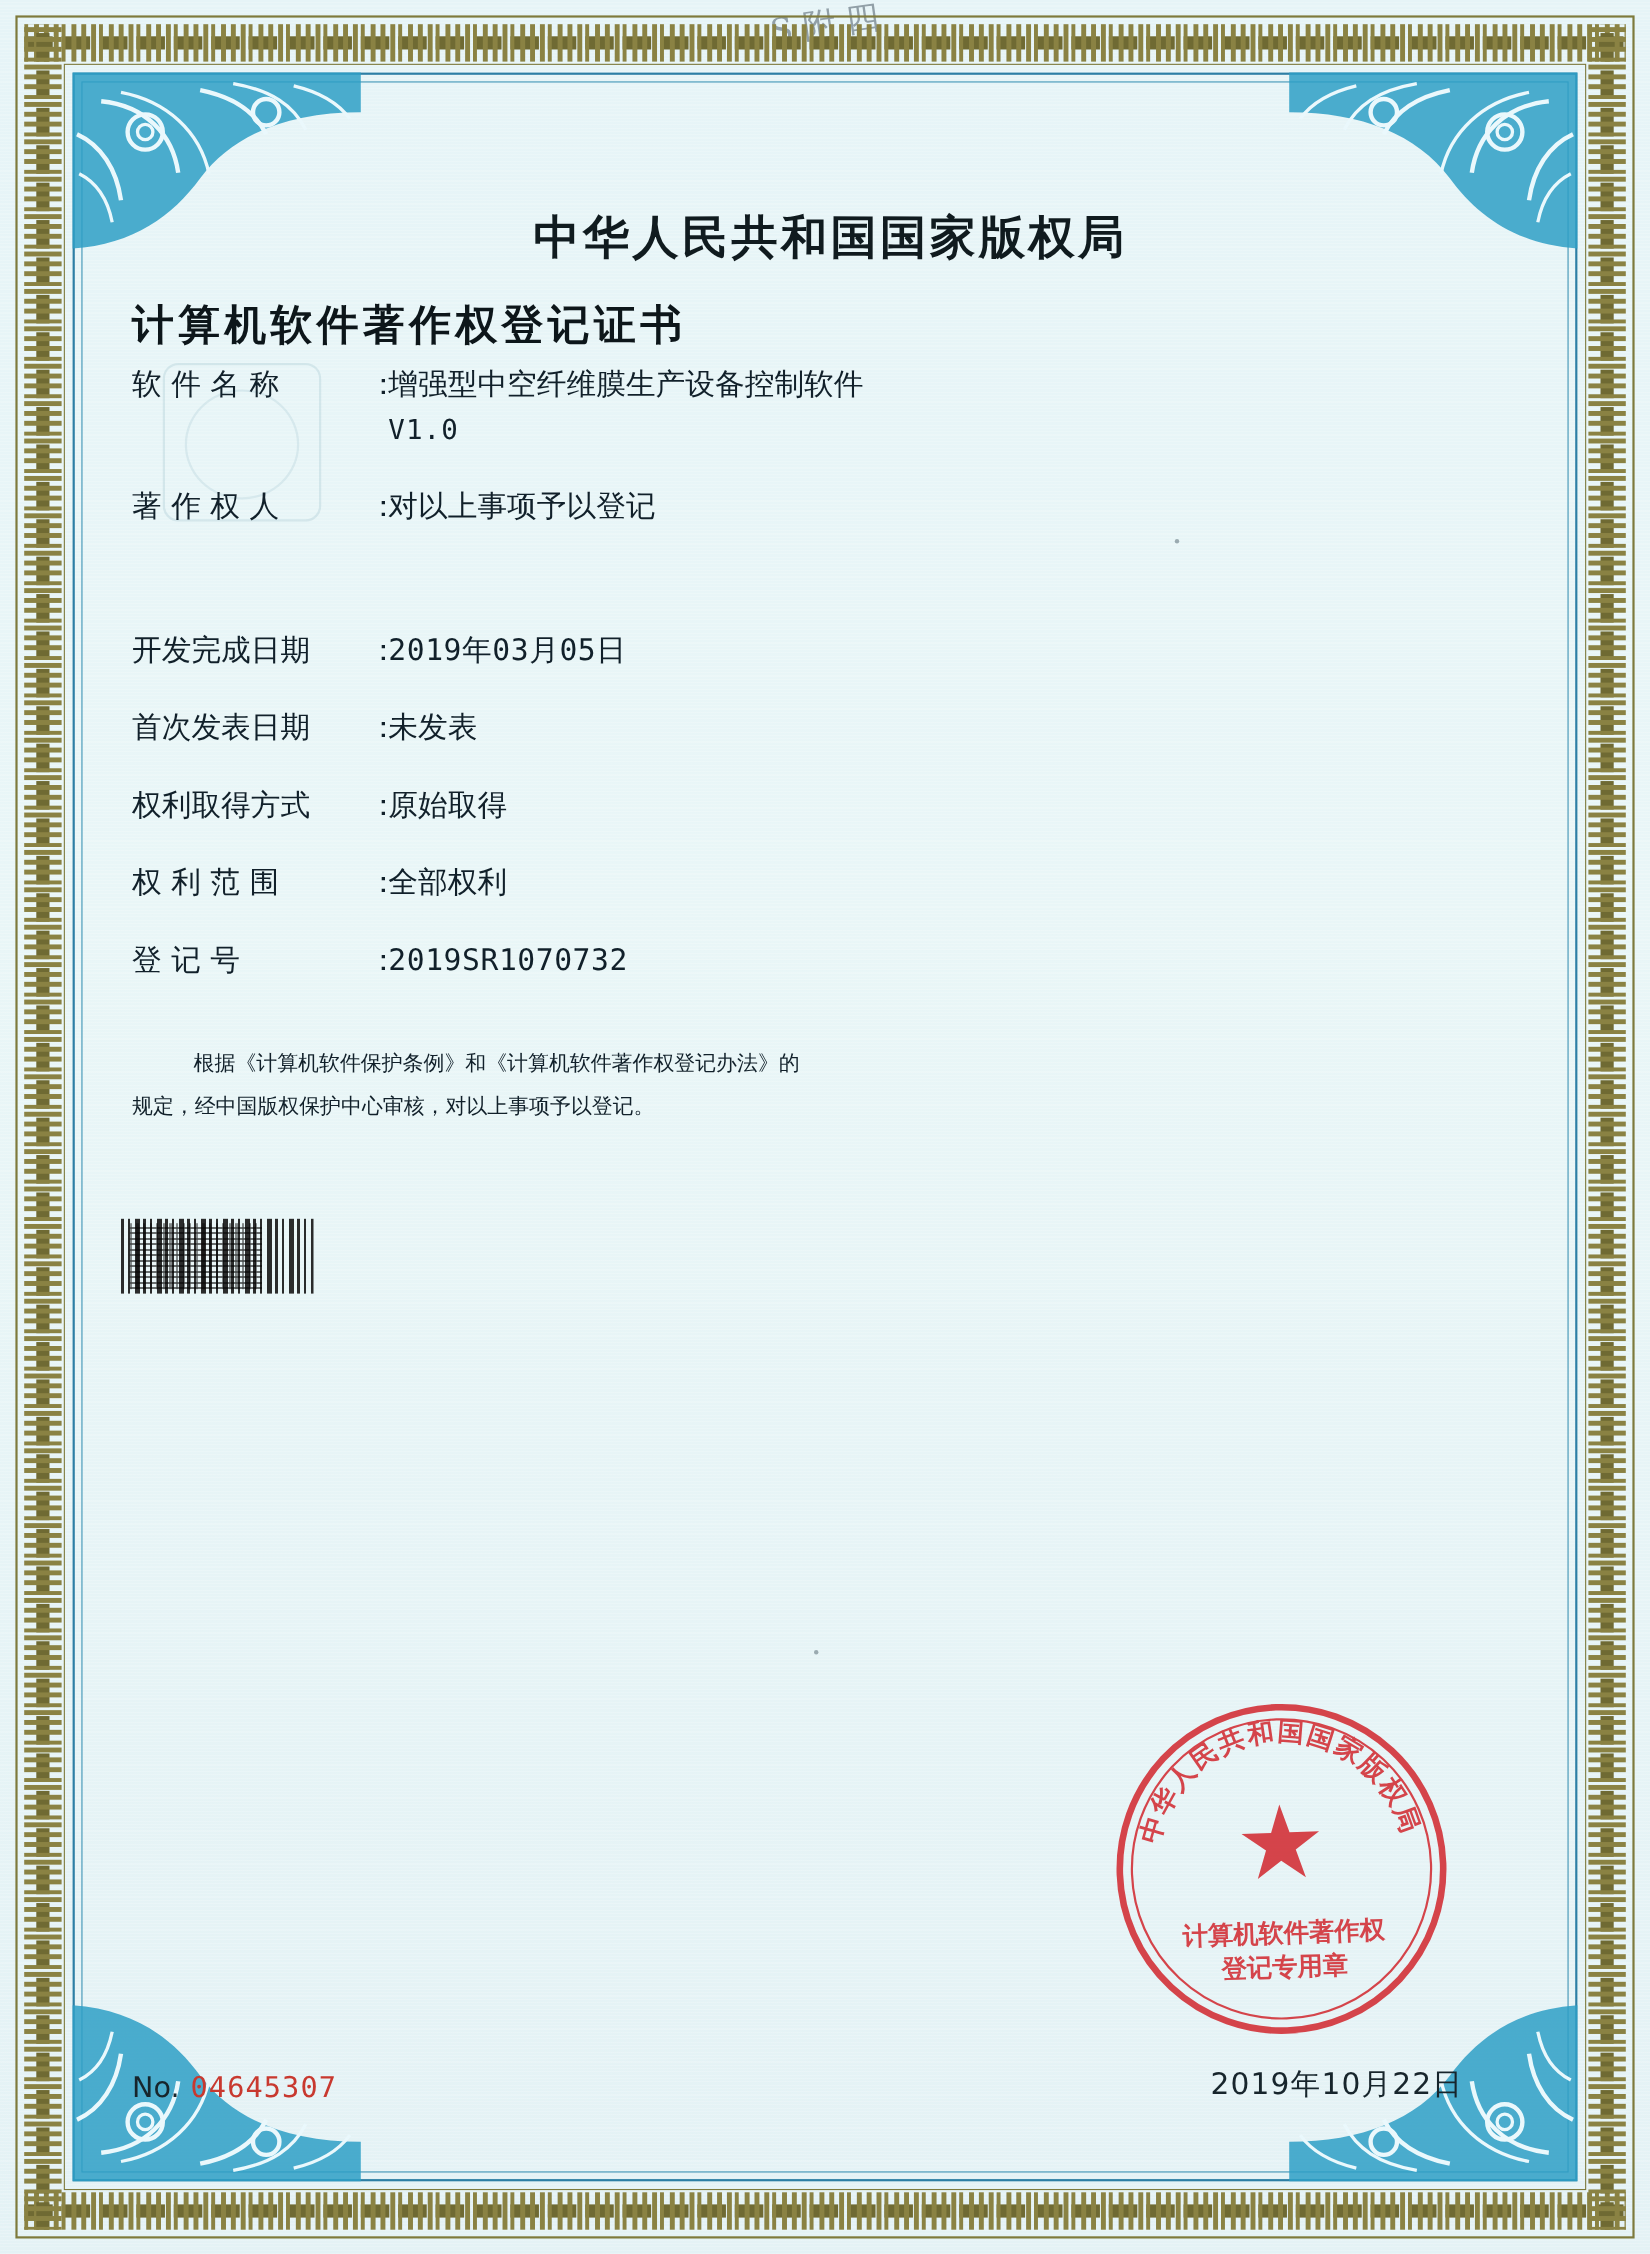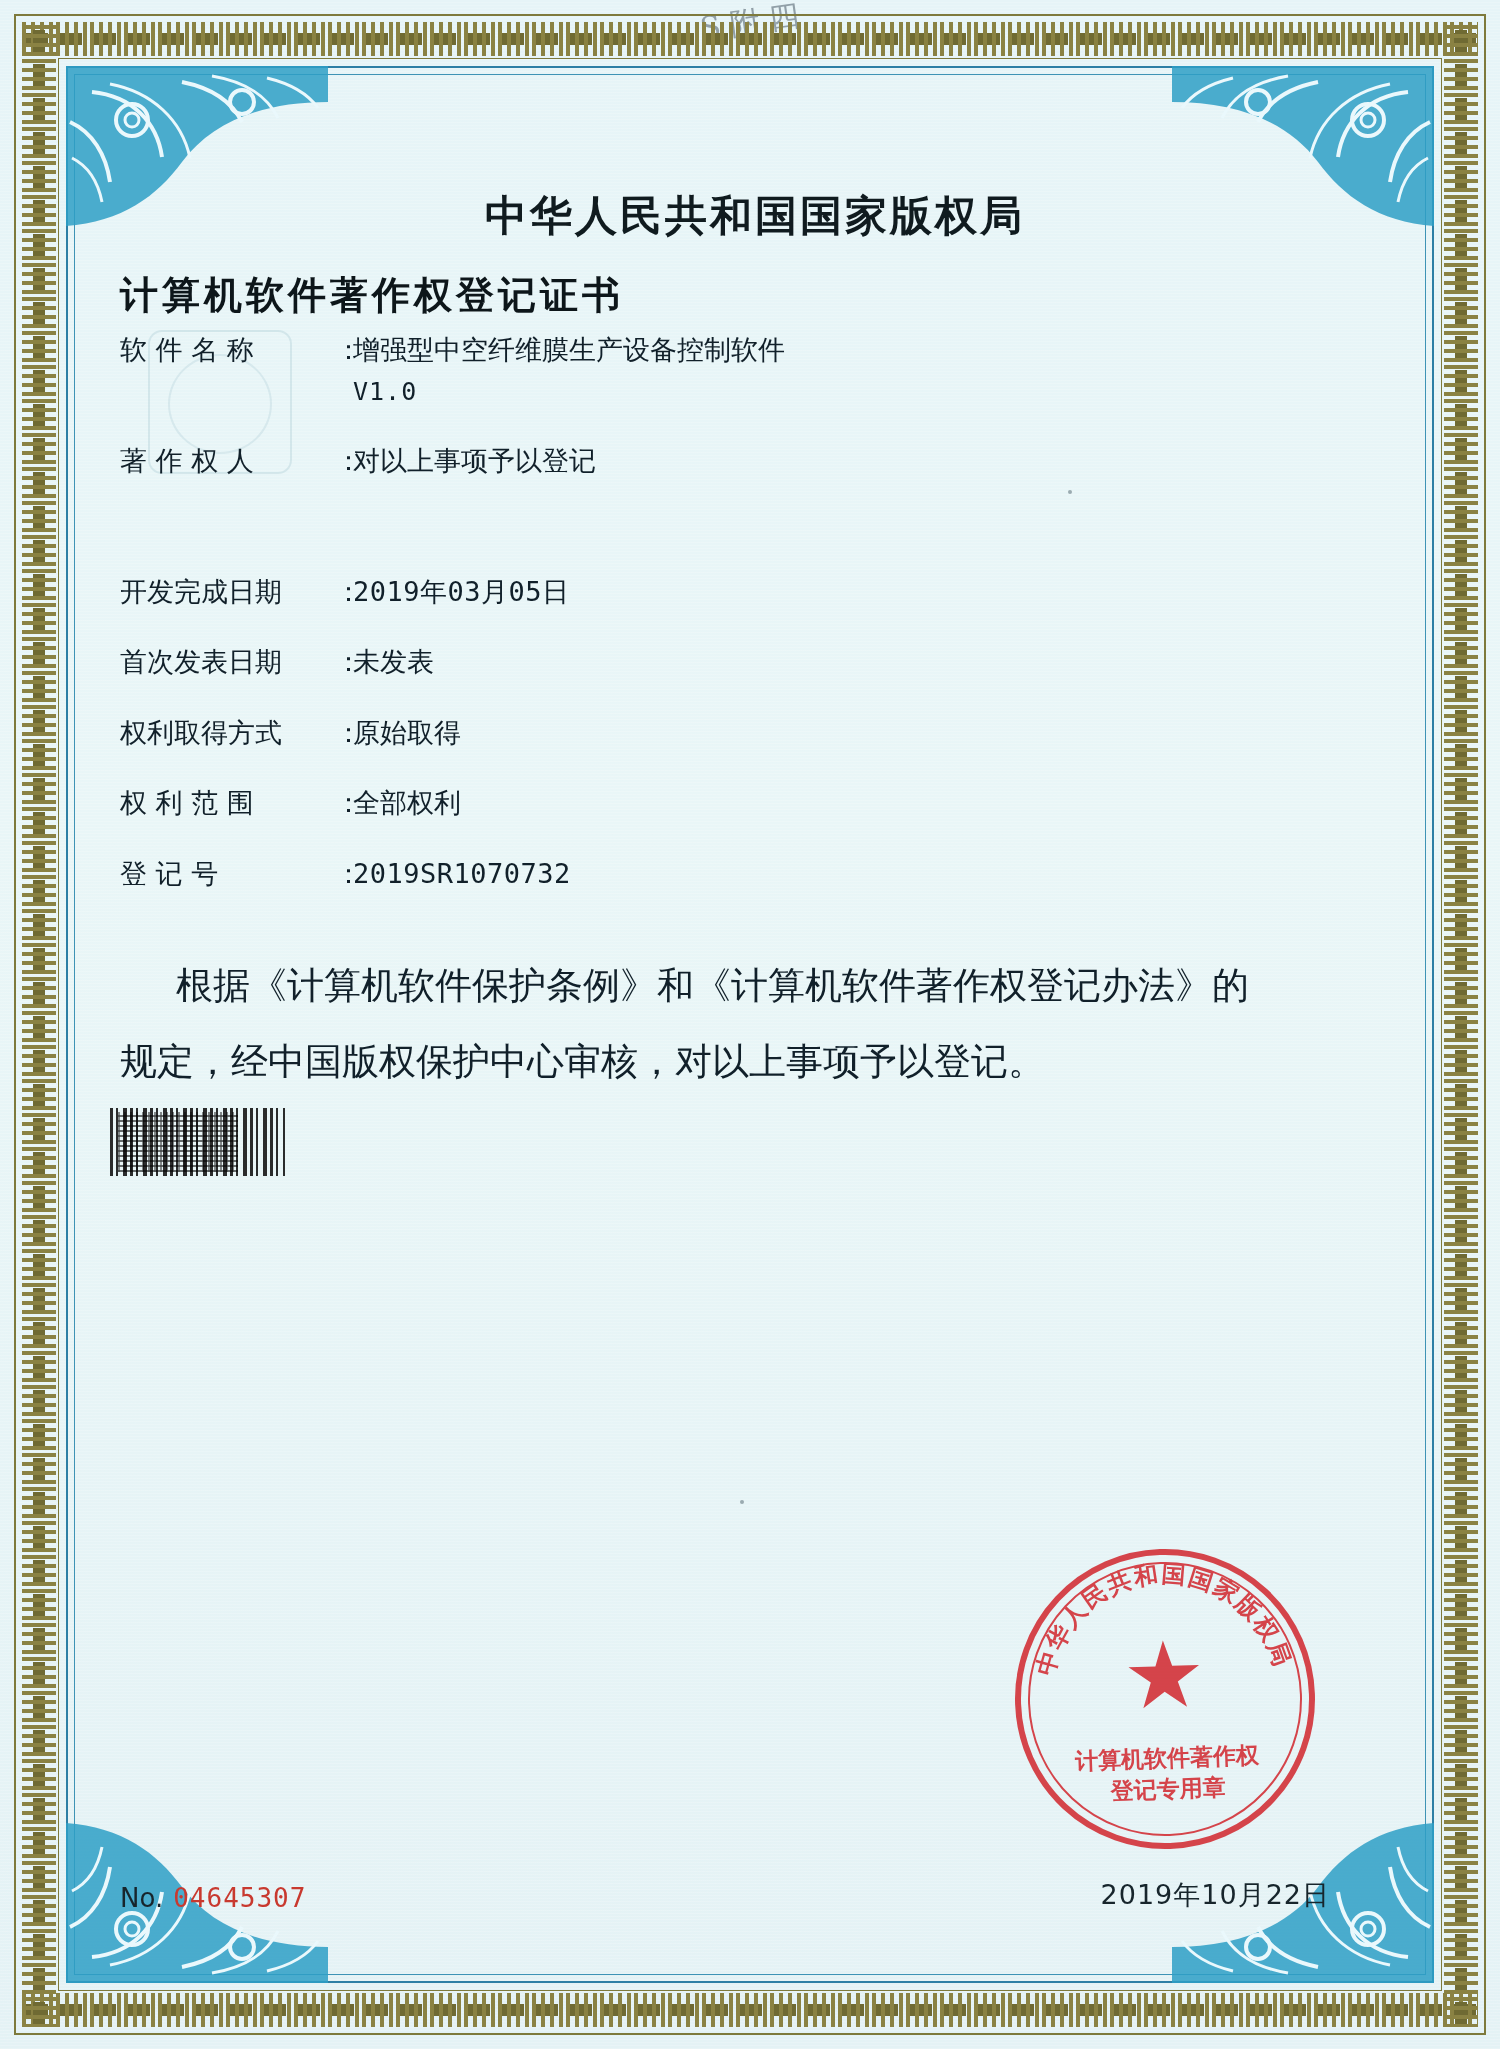--- a/index.html
+++ b/index.html
@@ -168,21 +168,21 @@
     letter-spacing: 1px;
   }
   .mono { font-family: "DejaVu Sans Mono", monospace; letter-spacing: 0.5px; }
 
   .gap-a { height: 60px; }
 
   .row-lg { margin-bottom: 30px; }
 
   .statement {
     margin-top: 54px;
-    font-size: 37px;
+    font-size: 19px;
     line-height: 2.05;
     color: #11202a;
     text-align: justify;
   }
   .statement .indent { display: inline-block; width: 56px; }
 
   
   .barcode {
     position: absolute;
     left: 110px;

